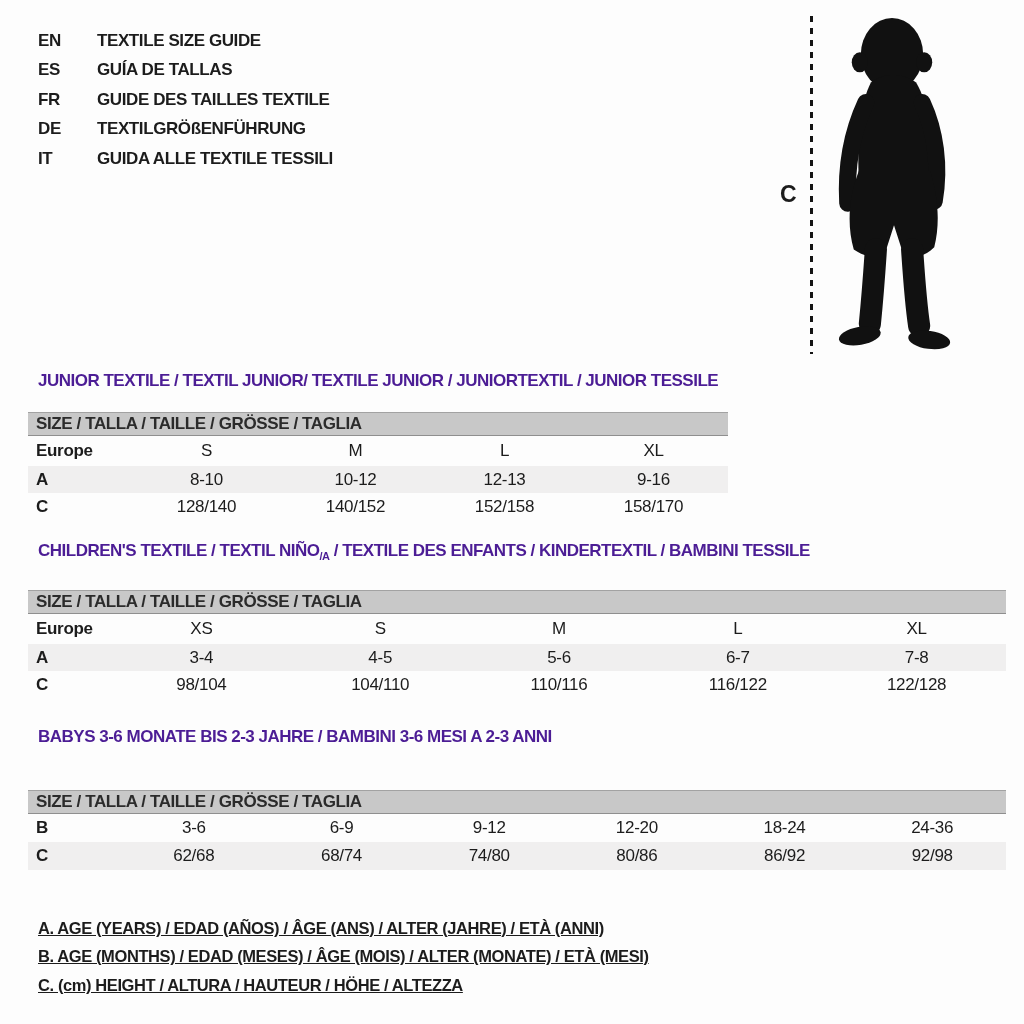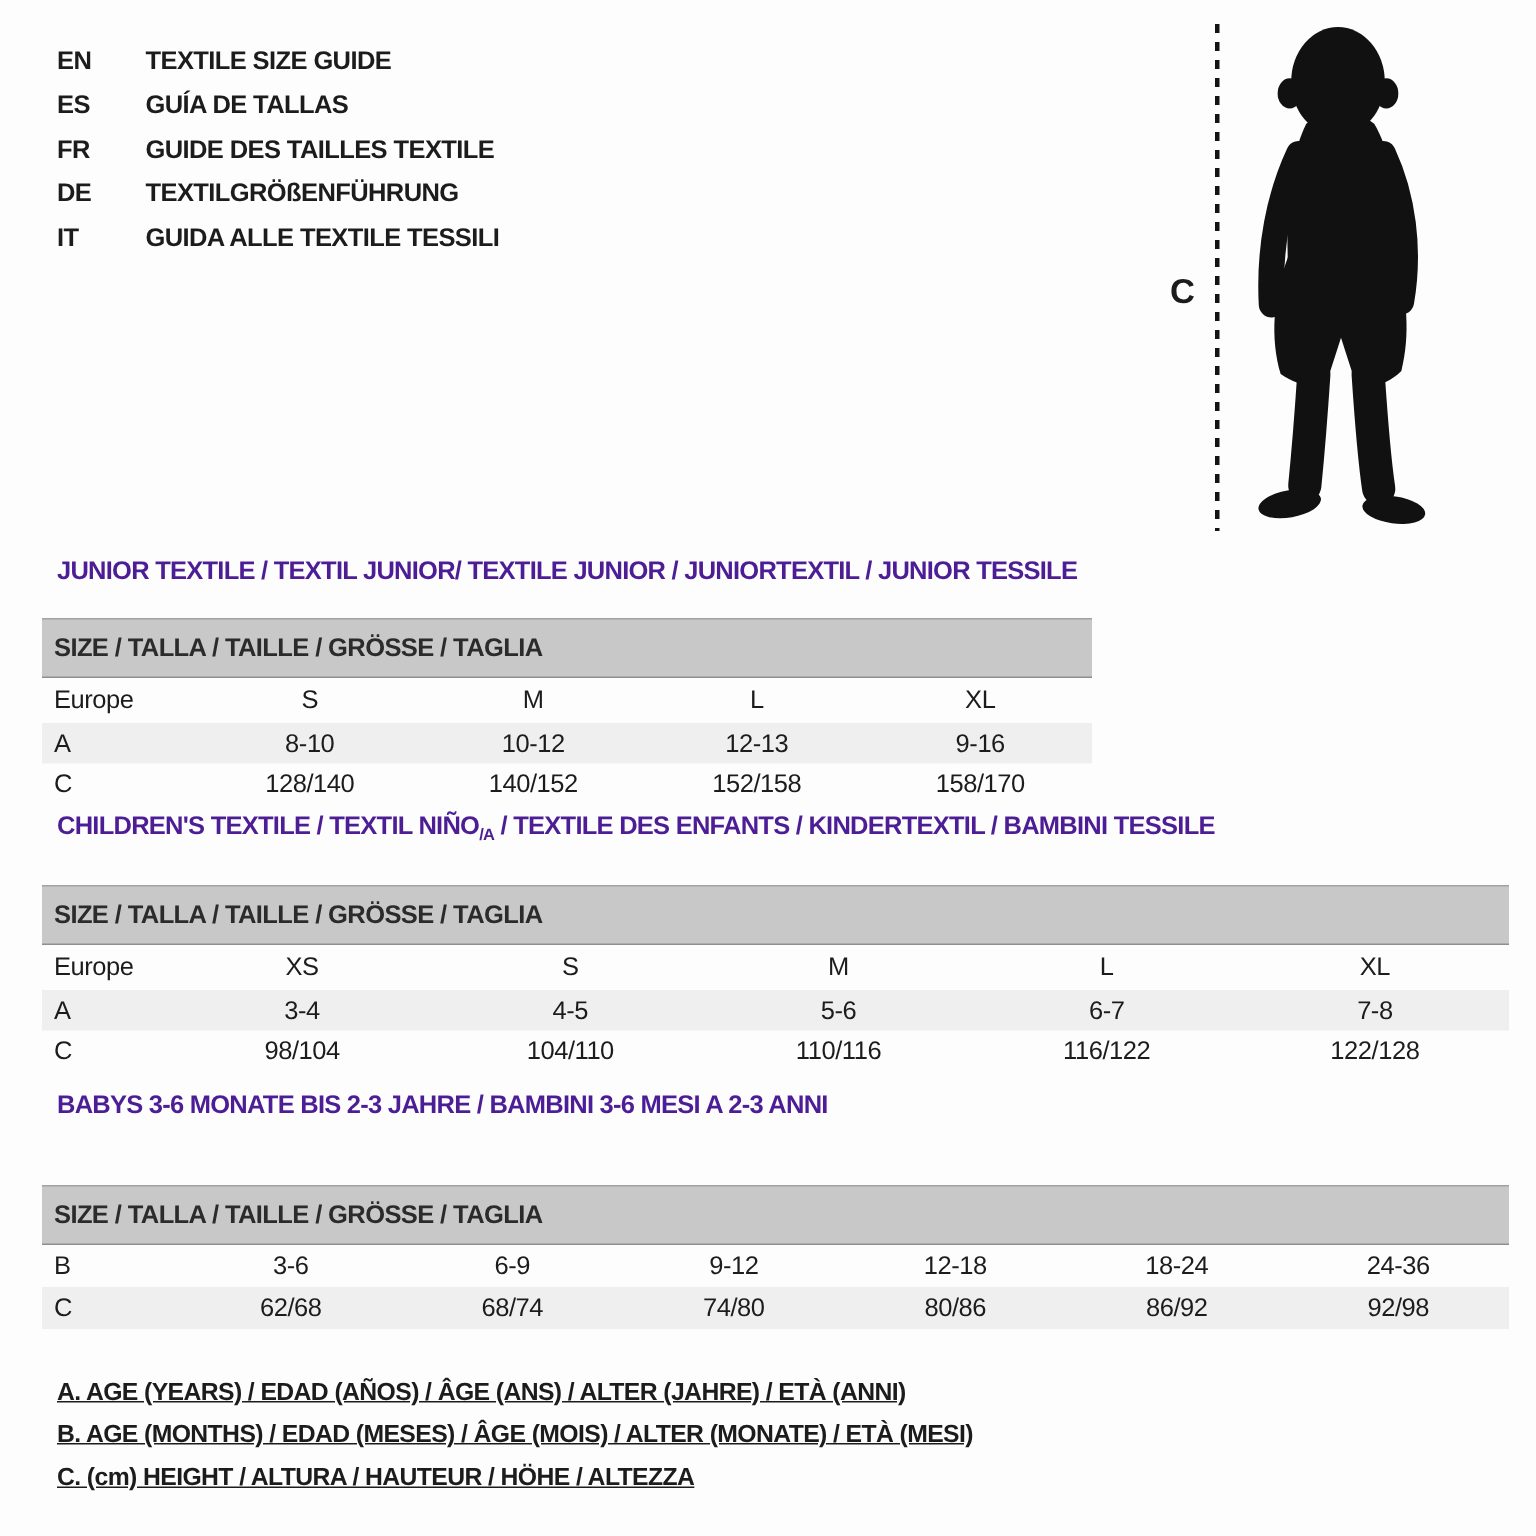--- a/index.html
+++ b/index.html
@@ -22,28 +22,28 @@
   .sec-junior .heading{left:38px;top:372px;}
   .sec-children .heading{left:38px;top:542px;}
   .sec-babies .heading{left:38px;top:723px;line-height:28.5px;}
   .subscript{font-size:11px;vertical-align:-4px;font-weight:700;}
 
   
   .tbl{position:absolute;left:28px;}
   .t1{top:412px;width:700px;}
   .t2{top:590px;width:978px;}
   .t3{top:790px;width:978px;}
-  .tbl-bar{height:40px;background:#c8c8c8;border-top:1px solid #a2a2a2;border-bottom:1px solid #8f8f8f;
+  .tbl-bar{height:24px;background:#c8c8c8;border-top:1px solid #a2a2a2;border-bottom:1px solid #8f8f8f;
     box-sizing:border-box;display:flex;align-items:center;padding-left:8px;
     font-size:17px;font-weight:700;letter-spacing:-0.4px;color:#2b2b2b;}
   .row{display:flex;align-items:center;height:27px;font-size:17px;letter-spacing:-0.3px;}
   .t1 .row:first-child,.t2 .row:first-child{height:30px;}
   .t3 .row{height:28px;}
   .row.shaded{background:#f0efef;}
-  .cell-label{font-weight:400;padding-left:8px;box-sizing:border-box;}
+  .cell-label{font-weight:700;padding-left:8px;box-sizing:border-box;}
   .t1 .cell-label{width:104px;}
   .t2 .cell-label{width:84px;}
   .t3 .cell-label{width:92px;}
   .cell-val{flex:1;text-align:center;}
 
   
   .legend{position:absolute;left:38px;top:914px;text-decoration:underline;}
   .legend-line{height:28.5px;display:flex;align-items:center;font-size:16.5px;font-weight:700;letter-spacing:-0.4px;}
 </style>
 </head>
@@ -160,21 +160,21 @@
       <span style="display:block">BABYS 3-6 MONATE BIS 2-3 JAHRE / BAMBINI 3-6 MESI A 2-3 ANNI</span>
     </h2>
     <div class="tbl t3">
       <div class="tbl-bar">SIZE / TALLA / TAILLE / GRÖSSE / TAGLIA</div>
       <div class="tbl-rows">
           <div class="row">
             <span class="cell-label">B</span>
             <span class="cell-val">3-6</span>
             <span class="cell-val">6-9</span>
             <span class="cell-val">9-12</span>
-            <span class="cell-val">12-18</span>
+            <span class="cell-val">12-20</span>
             <span class="cell-val">18-24</span>
             <span class="cell-val">24-36</span>
           </div>
           <div class="row shaded">
             <span class="cell-label">C</span>
             <span class="cell-val">62/68</span>
             <span class="cell-val">68/74</span>
             <span class="cell-val">74/80</span>
             <span class="cell-val">80/86</span>
             <span class="cell-val">86/92</span>

